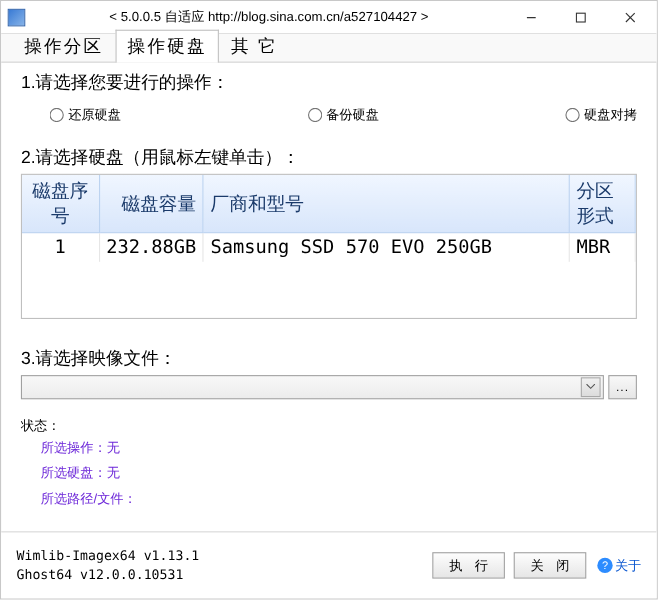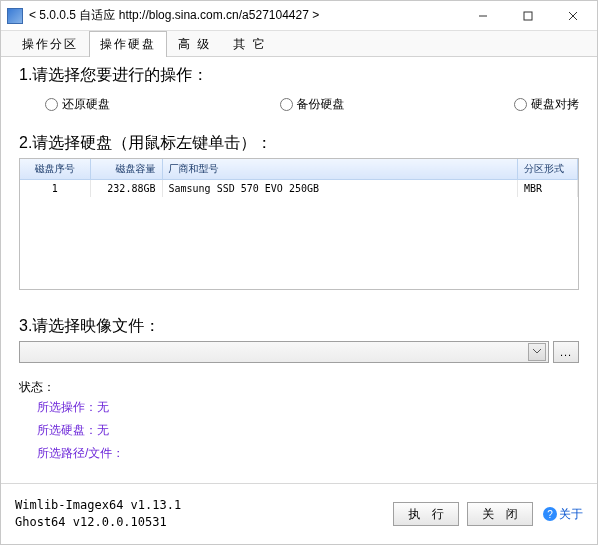--- a/index.html
+++ b/index.html
@@ -15,20 +15,21 @@
     position: relative;
   }
   
   .titlebar {
     height: 30px;
     background: #fff;
     border-bottom: 1px solid #e0e0e0;
     display: flex;
     align-items: center;
     padding: 0 2px 0 6px;
+    text-align: center;
   }
   .titlebar .appicon {
     width: 16px; height: 16px;
     background: linear-gradient(135deg,#3a7bd5,#86b3e8);
     border:1px solid #3a6bb0;
     margin-right: 6px;
   }
   .titlebar .title { flex:1; font-size:12px; color:#000; }
   .winbtns { display:flex; }
   .winbtn {
@@ -44,21 +45,21 @@
   .tabstrip {
     height: 26px;
     display:flex;
     align-items:flex-end;
     padding-left: 10px;
     border-bottom:1px solid #d3d3d3;
     background:#f9f9f9;
   }
   .tab {
     padding: 4px 10px 4px 10px;
-    font-size:12px;
+    font-size:16px;
     border:1px solid transparent;
     border-bottom:none;
     position:relative; top:1px;
     letter-spacing:2px;
     cursor:pointer;
   }
   .tab.active {
     background:#fff;
     border-color:#c0c0c0;
     border-top:1px solid #c0c0c0;
@@ -85,21 +86,21 @@
   
   .table-frame {
     border:1px solid #bfbfbf;
     background:#fff;
     height:132px;
     overflow:hidden;
   }
   table.disk {
     width:100%;
     border-collapse: collapse;
-    font-size:10px;
+    font-size:17px;
     font-family: "SimSun", monospace;
   }
   table.disk th {
     background: linear-gradient(#f0f6ff,#d8e6fb);
     border-right:1px solid #bcd3f0;
     border-bottom:1px solid #bcd3f0;
     padding:3px 6px;
     font-weight:normal;
     text-align:left;
     color:#1a3a6a;
@@ -233,21 +234,20 @@
           <line x1="1" y1="1" x2="9" y2="9" stroke-width="1"></line>
           <line x1="9" y1="1" x2="1" y2="9" stroke-width="1"></line>
         </svg>
     </div>
   </div>
 </div>
 
 <div class="tabstrip">
   <div class="tab">操作分区</div>
   <div class="tab active">操作硬盘</div>
-  <div class="tab">高 级</div>
   <div class="tab">其 它</div>
 </div>
 
 <div class="content">
 
   <div class="section-label">1.请选择您要进行的操作：</div>
   <div class="radio-row">
     <label class="radio-opt">
       <input type="radio" name="op" style="">
       <span>还原硬盘</span>

